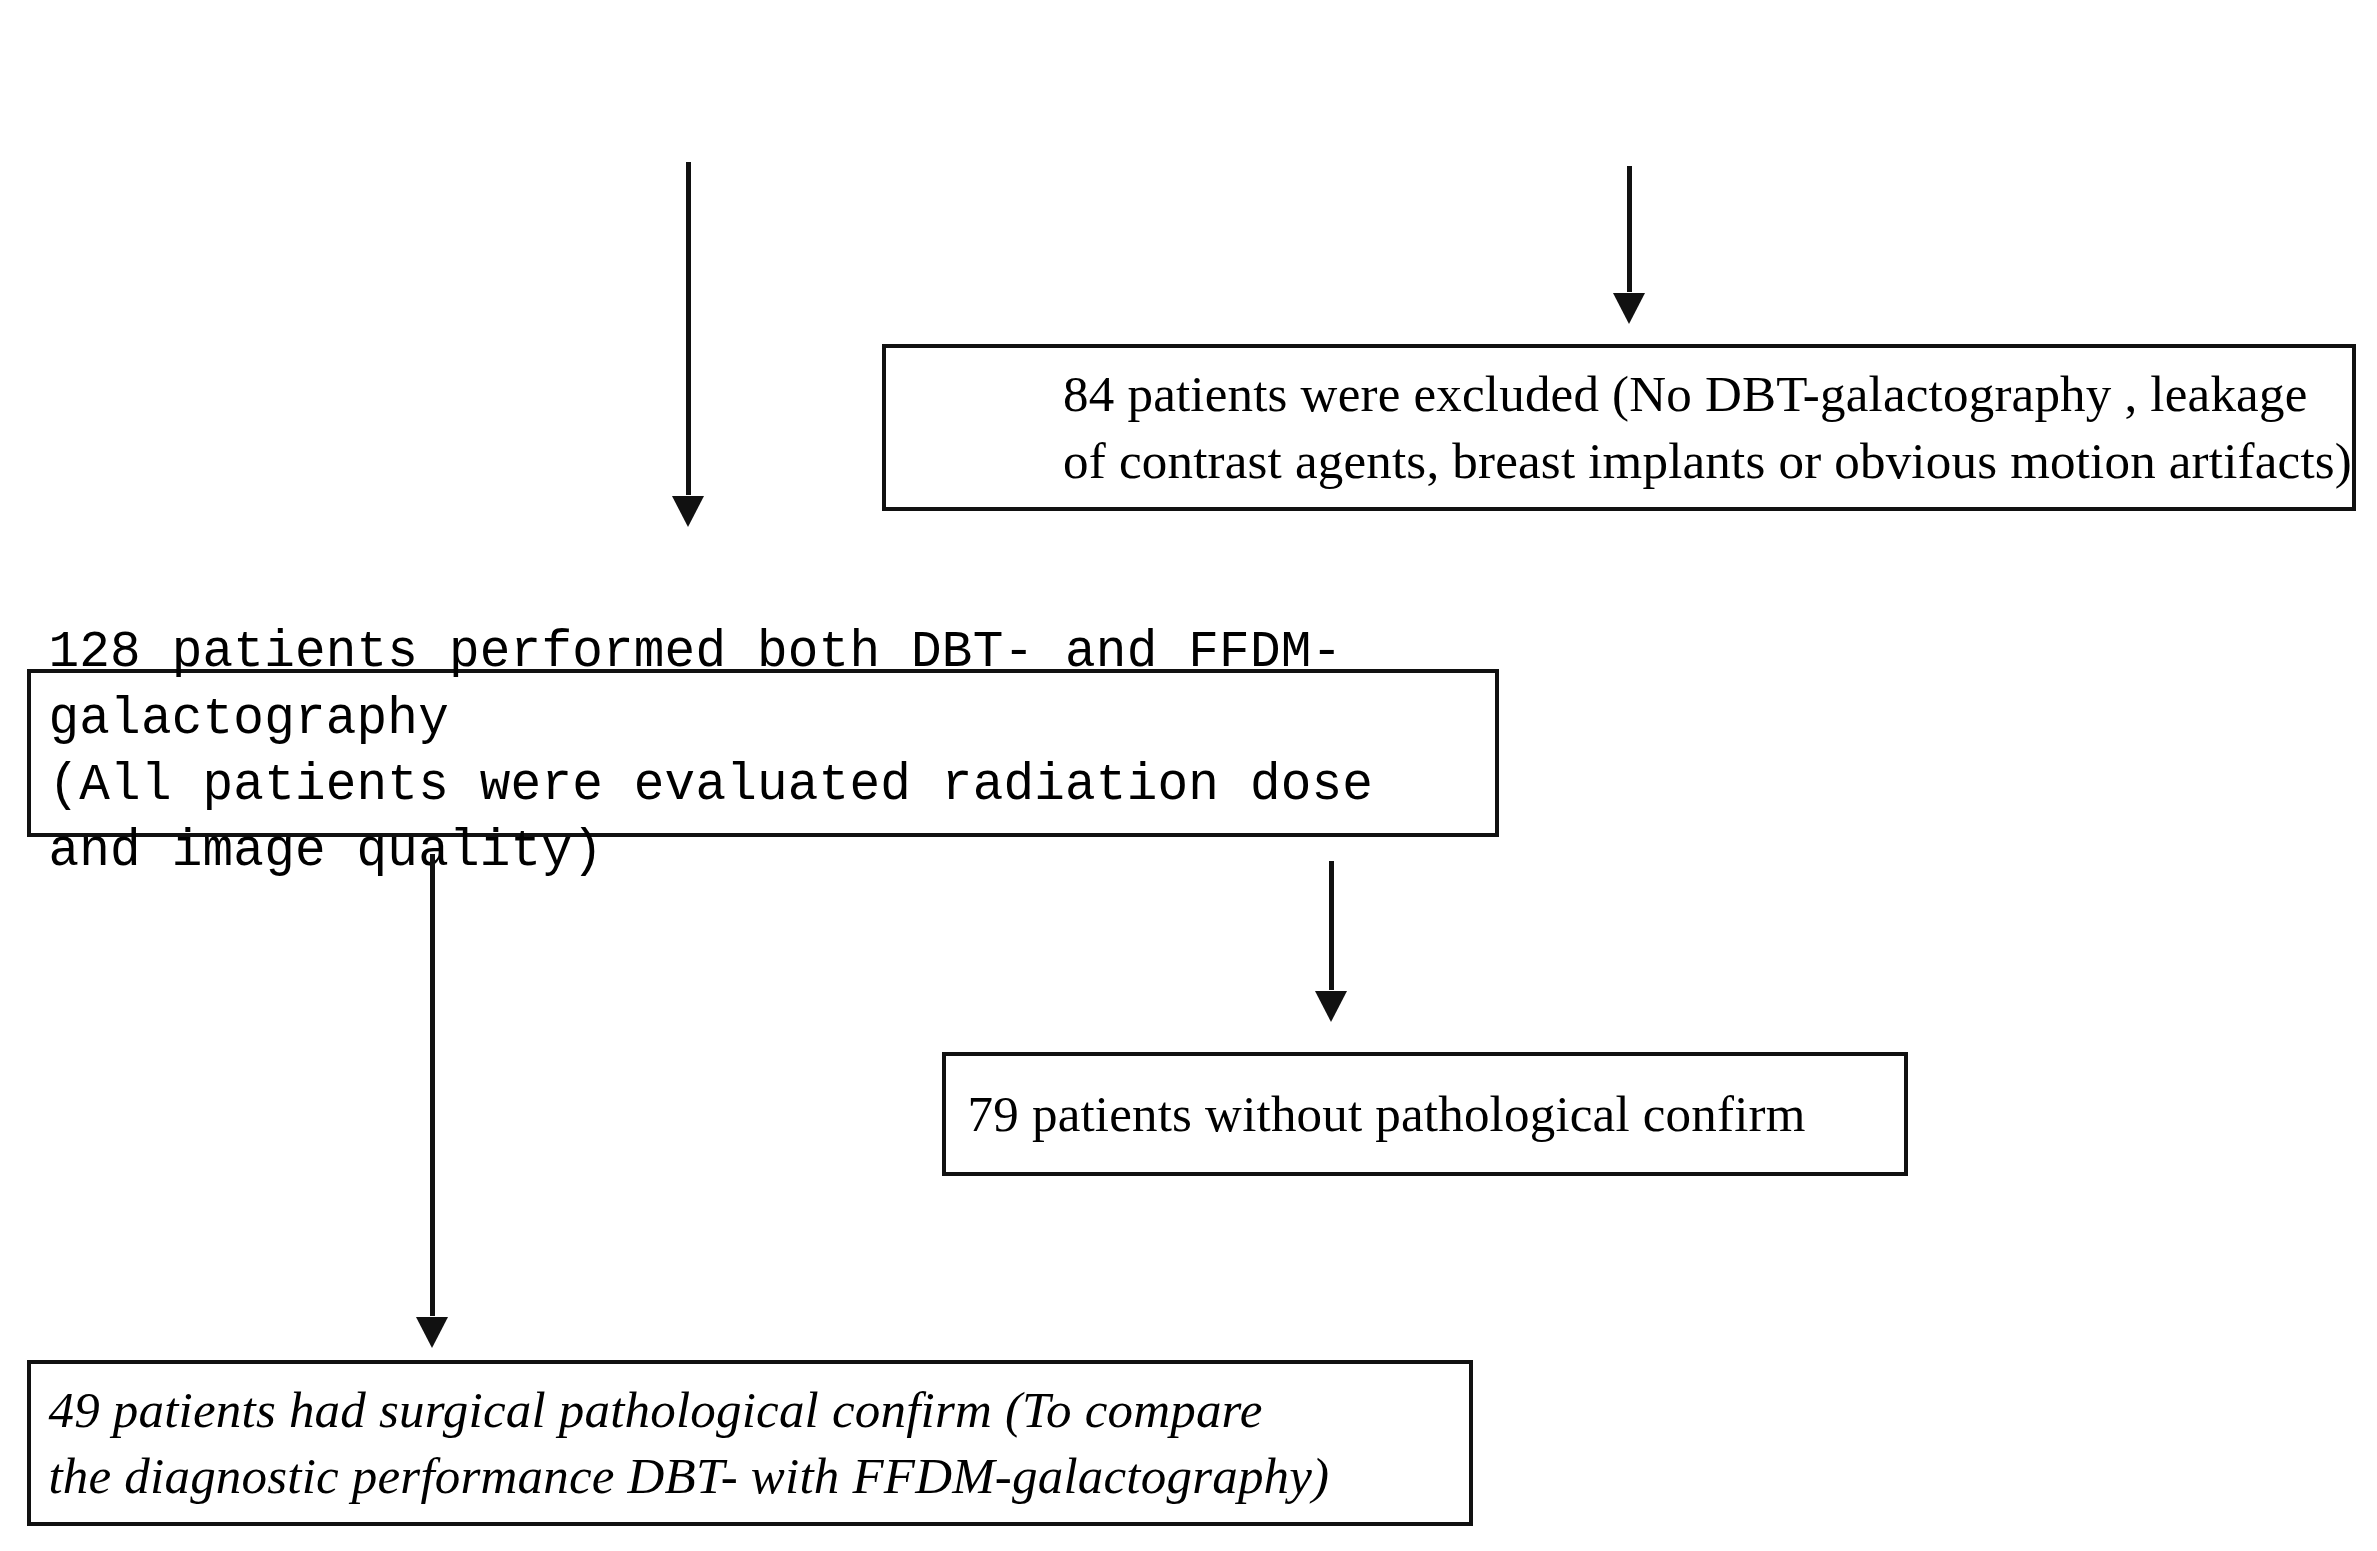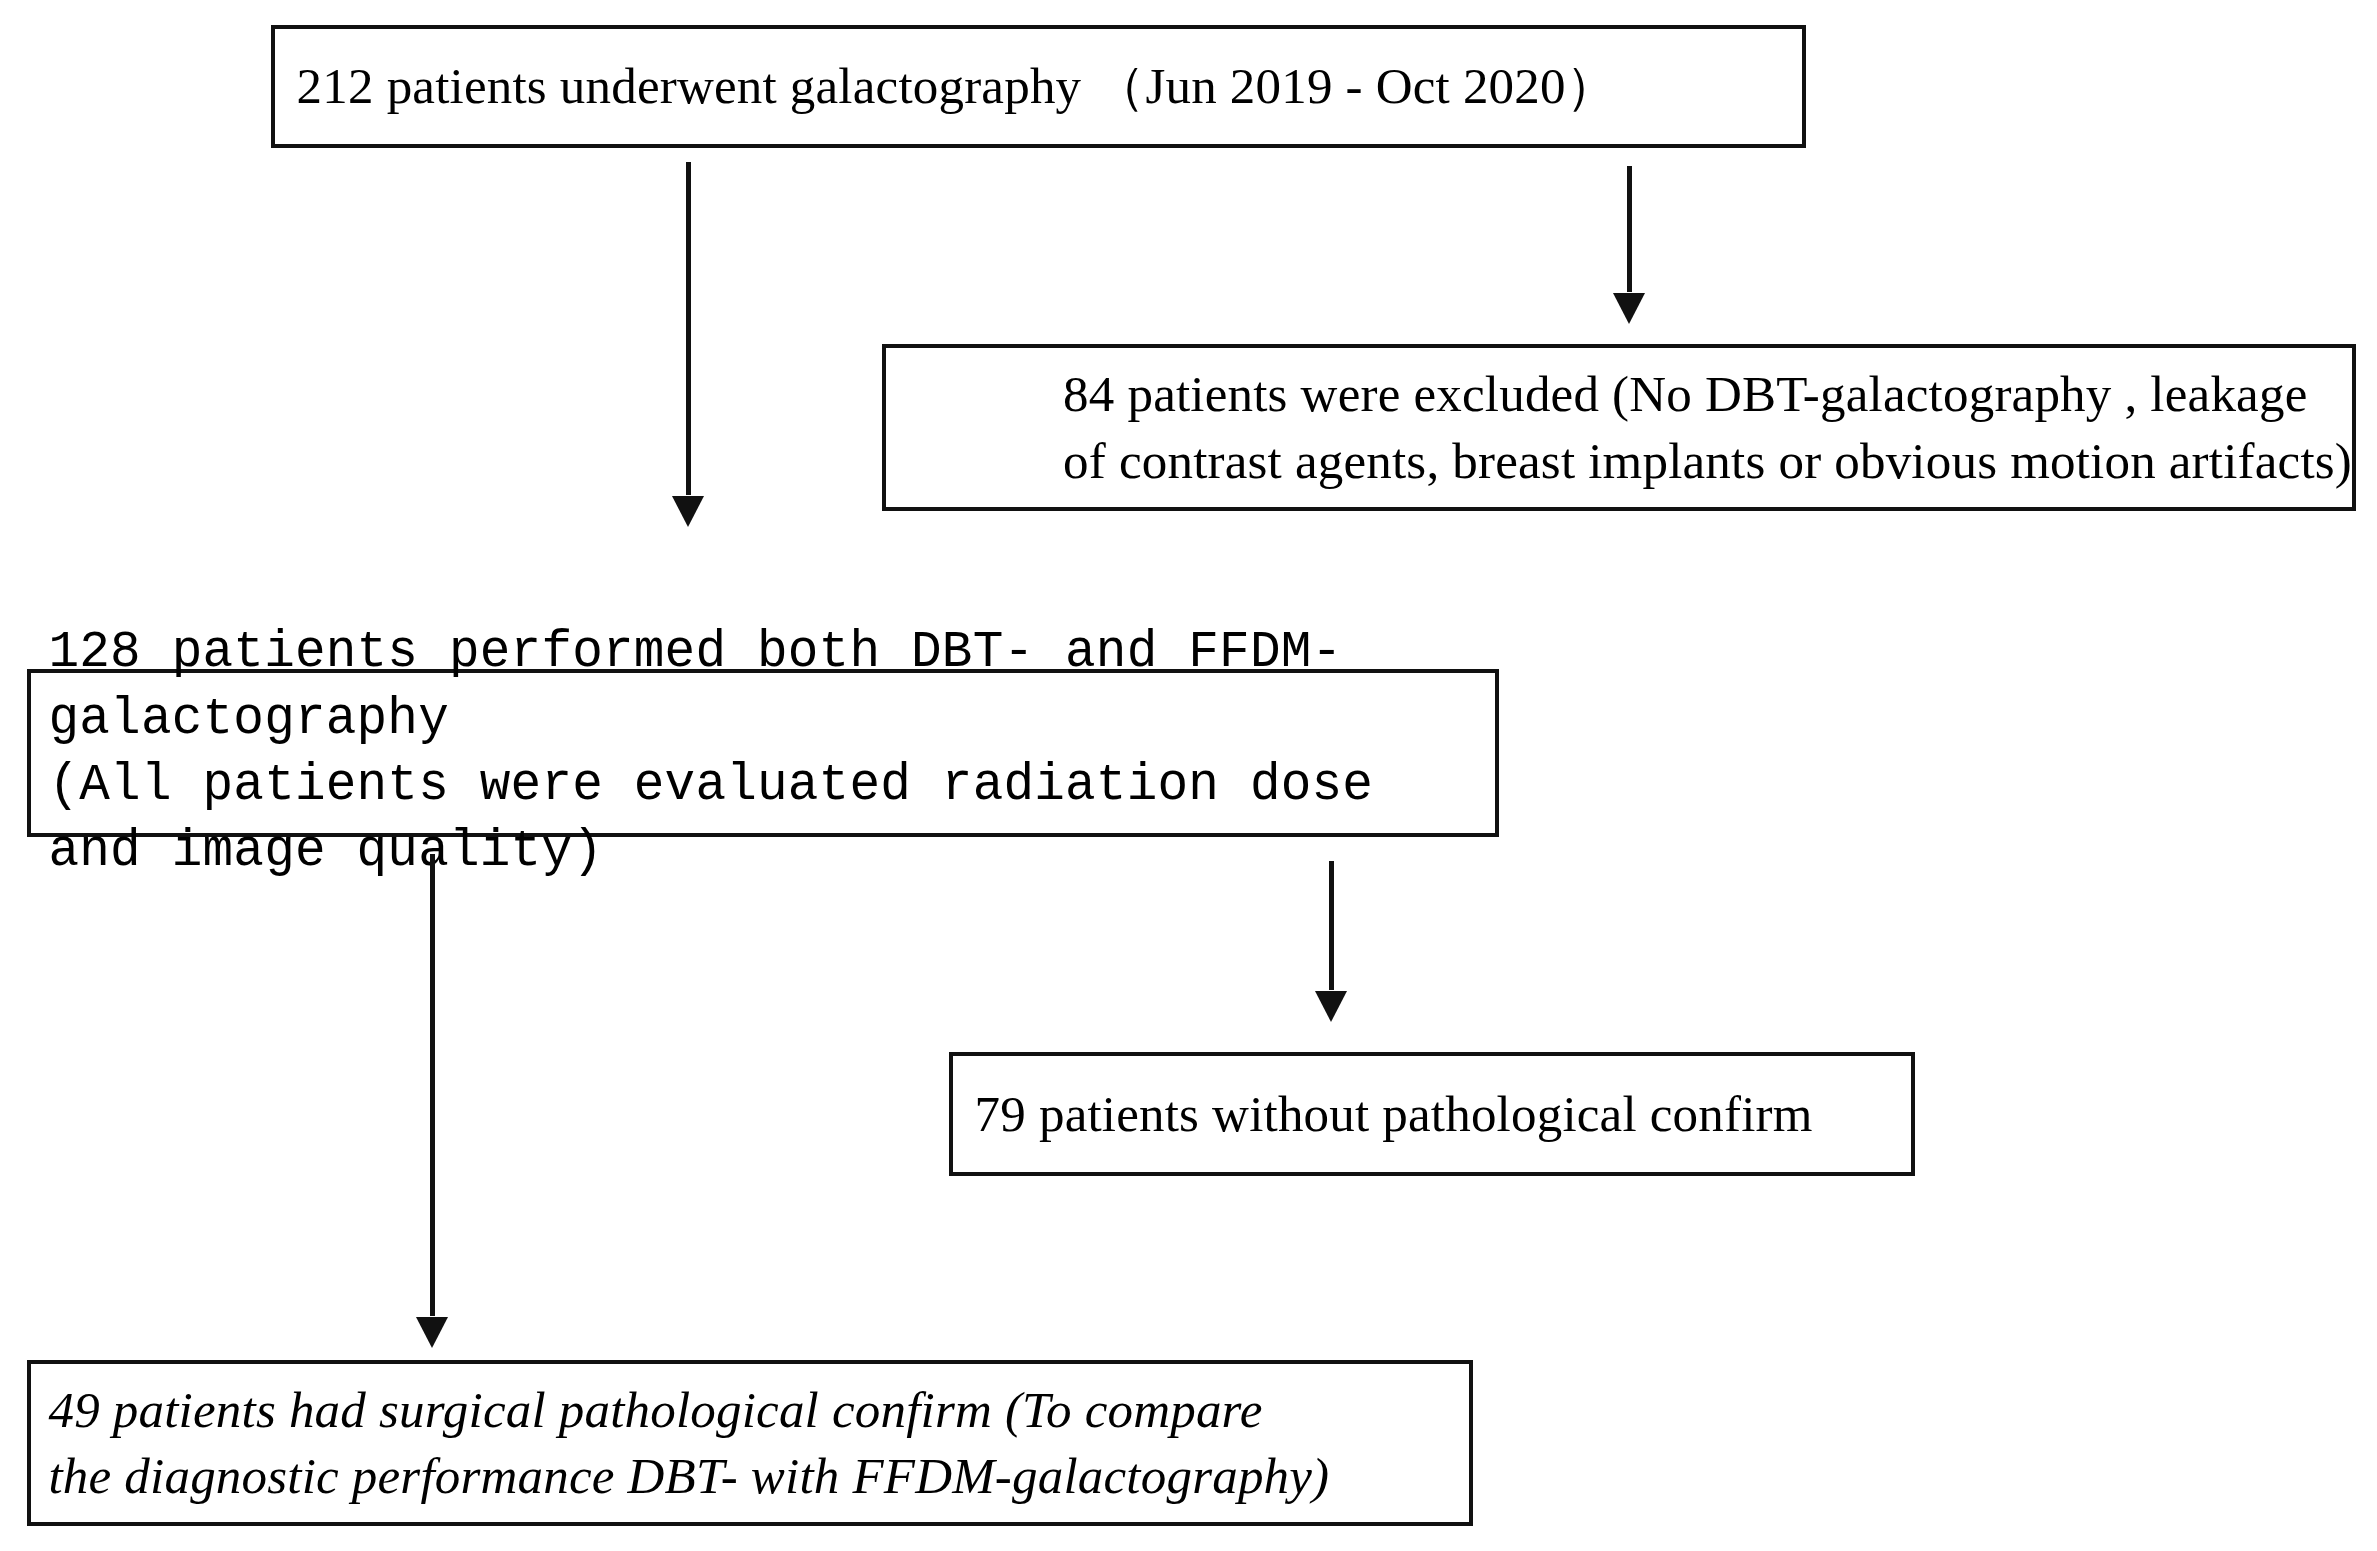--- a/index.html
+++ b/index.html
@@ -40,21 +40,21 @@
   
   #box-enrolled      { left: 271px;  top: 25px;   width: 1535px; height: 123px; }
   #box-enrolled .node-text { padding-left: 21.6px; }
 
   #box-excluded      { left: 882px; top: 344px;  width: 1474px; height: 167px; align-items: flex-end; }
   #box-excluded .node-text { padding-left: 20px; }
 
   #box-both-modality { left: 26.5px;   top: 669px;  width: 1472px; height: 168px; }
   #box-both-modality .node-text { padding-left: 18px; font-family: Liberation Mono, monospace; }
 
-  #box-no-pathology  { left: 942px; top: 1052px; width: 966px; height: 124px; margin-left: 7px; }
+  #box-no-pathology  { left: 942px; top: 1052px; width: 966px; height: 124px; }
   #box-no-pathology .node-text { padding-left: 21.6px; }
 
   #box-surgical      { left: 26.5px;   top: 1360px; width: 1446px; height: 166px; }
   #box-surgical .node-text { padding-left: 18px; font-style: italic; }
 
   
   .arrow {
     position: absolute;
   }
   .arrow .shaft {
@@ -87,23 +87,20 @@
   #arrow-both-to-nopath .shaft { height: 129px; }
 
   #arrow-both-to-surgical     { left: 416px;  top: 854px; width: 33px; height: 494px; }
   #arrow-both-to-surgical .shaft { height: 462px; }
 </style>
 </head>
 <body>
 
 <div id="flowchart">
 
-  <div class="node-box pad-left" id="box-enrolled">
-    <span class="node-text">212 patients underwent galactography  （Jun 2019 - Oct 2020）</span>
-  </div>
 
   <div class="arrow" id="arrow-enrolled-to-both">
     <div class="shaft"></div>
     <div class="head"></div>
   </div>
 
   <div class="arrow" id="arrow-enrolled-to-excluded">
     <div class="shaft"></div>
     <div class="head"></div>
   </div>

